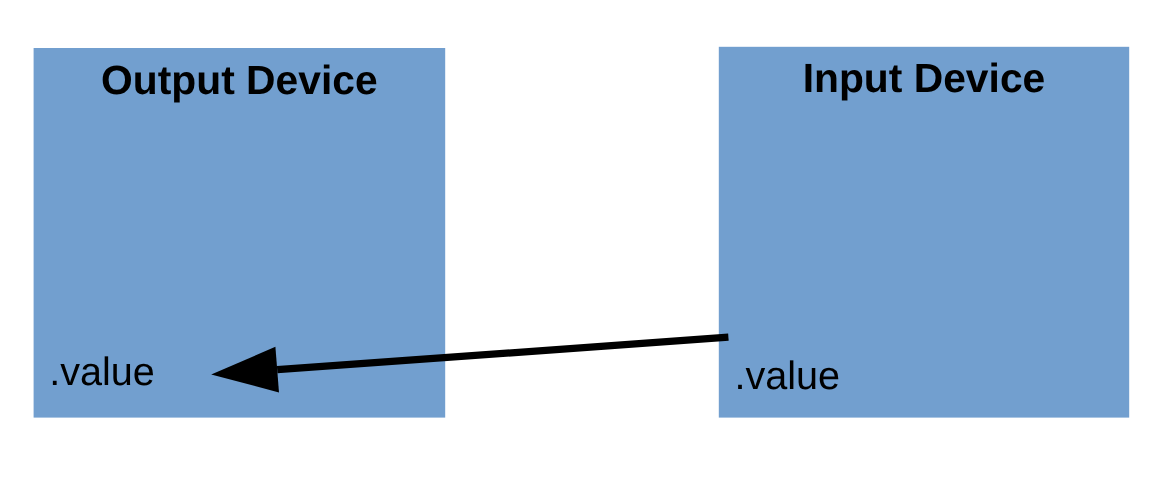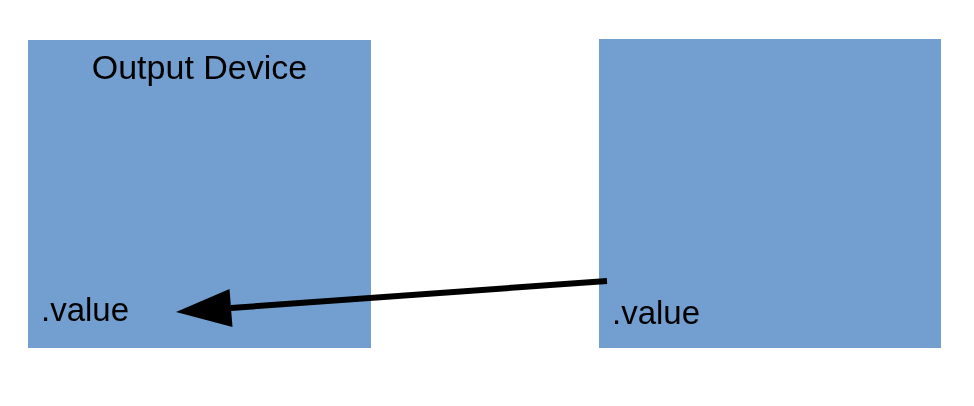--- a/index.html
+++ b/index.html
@@ -34,21 +34,21 @@
   .box-input {
     left: 599px;
     top: 39px;
     width: 342px;
     height: 309px;
   }
   .box-title {
     padding-top: 9px;
     text-align: center;
     font-size: 34px;
-    font-weight: normal;
+    font-weight: bold;
     line-height: 1.1;
     color: var(--text);
   }
   .members {
     position: absolute;
     left: 13px;
     top: 170px;
     font-size: 33px;
     line-height: 40px;
     color: var(--text);
@@ -77,20 +77,21 @@
   <div class="box box-output">
     <div class="box-title">Output Device</div>
     <div class="members">
       <div>.value</div>
       
       
     </div>
   </div>
 
   <div class="box box-input">
+    <div class="box-title">Input Device</div>
     <div class="members">
       <div>.value</div>
       
     </div>
   </div>
 
   <svg class="arrow-layer" width="974" height="406" viewBox="0 0 974 406" xmlns="http://www.w3.org/2000/svg">
     <line x1="607" y1="281" x2="231" y2="308" stroke-width="6"></line>
     <polygon points="176,312 229.5,289 232.5,327"></polygon>
   </svg>

